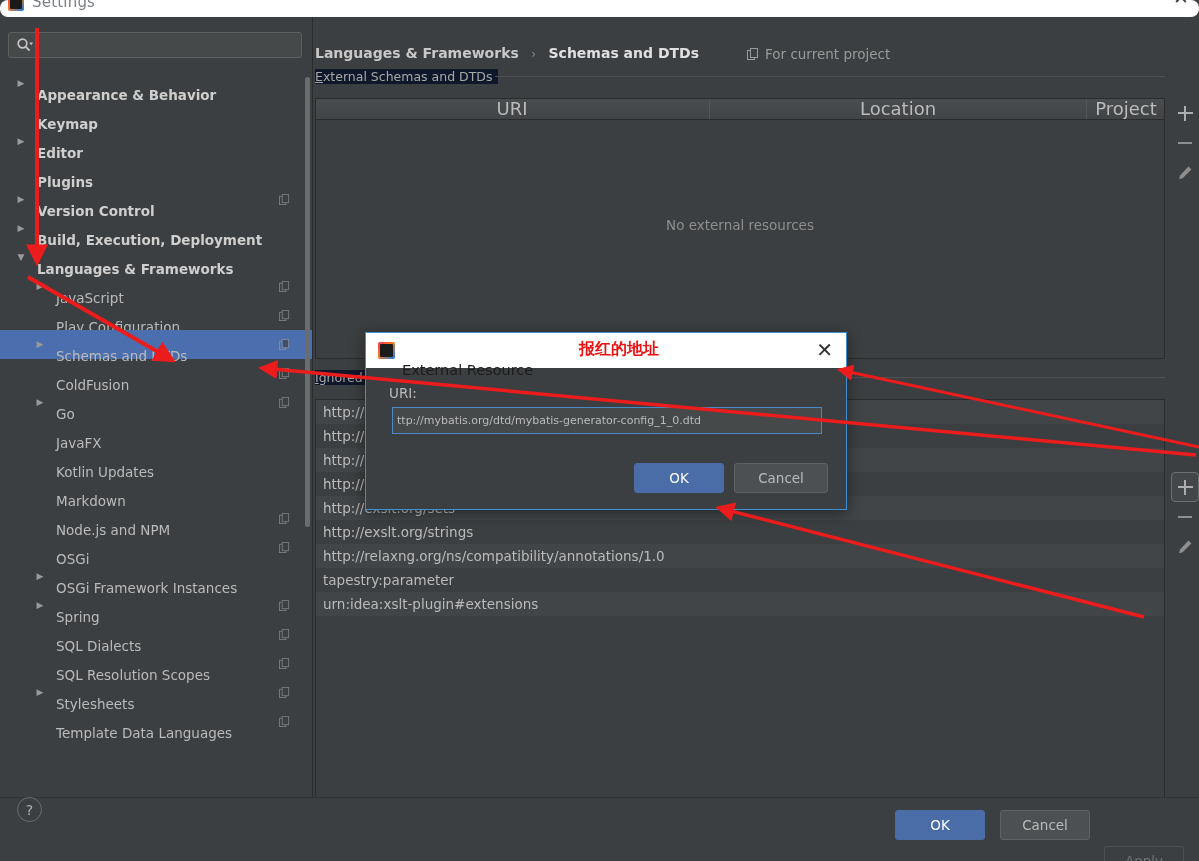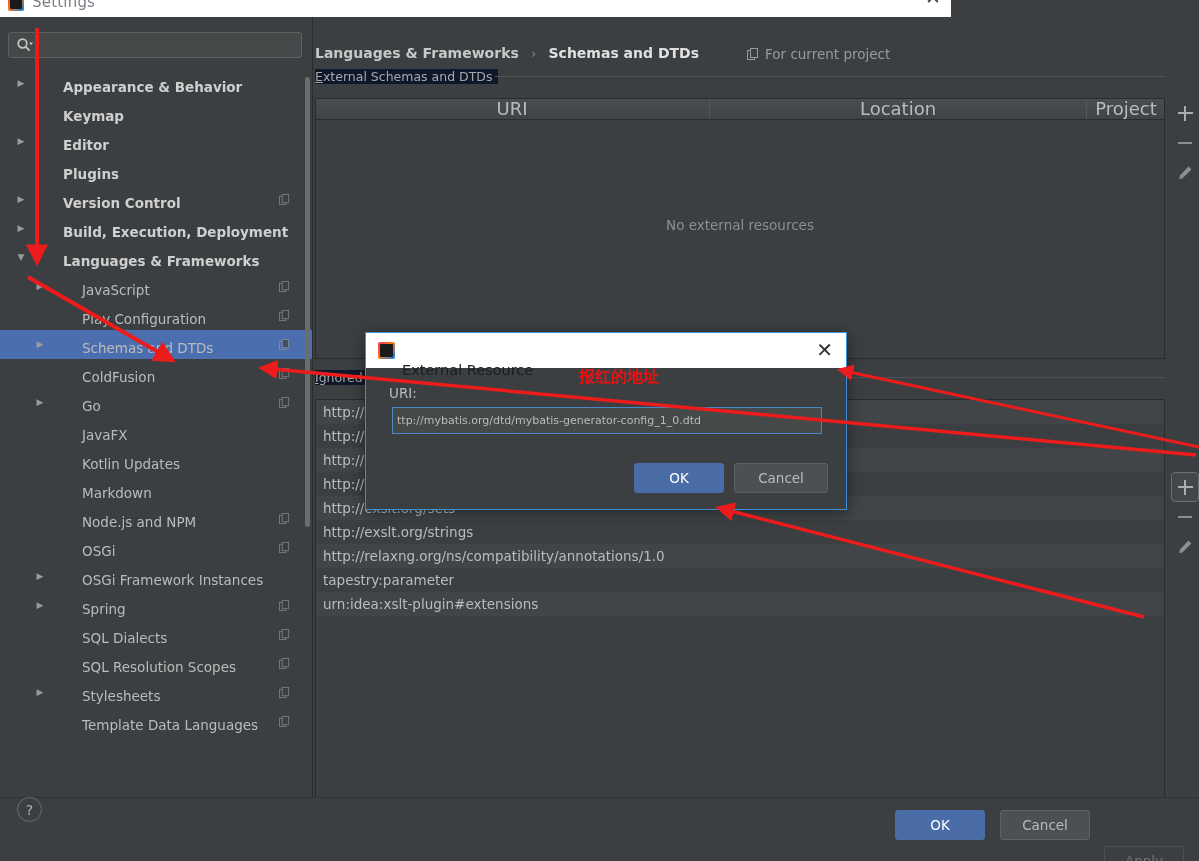--- a/index.html
+++ b/index.html
@@ -5,22 +5,22 @@
   html,body{margin:0;padding:0;}
   body{
     width:1199px;height:861px;overflow:hidden;position:relative;
     background:#3c3f41;
     font-family:"DejaVu Sans","Liberation Sans",sans-serif;
     font-size:13px;color:#bbbbbb;
     -webkit-font-smoothing:antialiased;
   }
   
   #titlebar{
-    position:absolute;left:0;top:0;width:951px;height:17px;
-    background:#ffffff;overflow:hidden;
+    position:absolute;left:0;top:0;width:1199px;height:17px;
+    background:#ffffff;overflow:hidden;border-radius:8px;
   }
   #titlebar .tb-icon{
     position:absolute;left:8px;top:-5px;width:16px;height:16px;
     border-radius:2px;
     background:
       linear-gradient(135deg,#fe315d 0%,#f97a12 45%,#087cfa 100%);
     overflow:hidden;
   }
   #titlebar .tb-icon::after{
     content:"";position:absolute;left:2px;top:2px;right:2px;bottom:2px;
@@ -63,21 +63,21 @@
   }
   .tnode{
     position:relative;height:29px;line-height:29px;
     white-space:nowrap;cursor:default;
   }
   .tnode.sel{background:#4b6eaf;}
   .tnode .arrow{
     position:absolute;top:0;width:14px;text-align:center;
     color:#9a9a9a;font-size:9px;line-height:29px;
   }
-  .tnode .lbl{position:absolute;top:4px;margin-left:26px;}
+  .tnode .lbl{position:absolute;top:12px;}
   .tnode.lvl0 .arrow{left:14px;}
   .tnode.lvl0 .lbl{left:37px;font-weight:bold;color:#cfcfcf;font-size:13.5px;}
   .tnode.lvl1 .arrow{left:33px;}
   .tnode.lvl1 .lbl{left:56px;color:#bbbbbb;font-size:13.5px;}
   .tnode .copyicon{
     position:absolute;right:22px;top:9px;width:11px;height:11px;
     opacity:.65;
   }
   #tree-scroll{
     position:absolute;right:2px;top:60px;width:5px;height:450px;
@@ -459,21 +459,21 @@
 
 <div id="help-btn" style="top:797px;">?</div>
 <div id="btn-ok" class="btn primary">OK</div>
 <div id="btn-cancel" class="btn normal">Cancel</div>
 <div id="btn-apply" class="btn disabled">Apply</div>
 
 <div id="modal">
   <div id="modal-head">
     <div class="m-icon"></div>
     <div class="m-title">External Resource</div>
-    <div class="m-note" style="color: rgb(238, 17, 17); margin-top: 28px;">报红的地址</div>
+    <div class="m-note" style="color: rgb(238, 17, 17);">报红的地址</div>
     <div class="m-close">✕</div>
   </div>
   <div id="uri-label">URI:</div>
   <input id="uri-input" type="text" value="ttp://mybatis.org/dtd/mybatis-generator-config_1_0.dtd" style="">
   <div id="m-ok" class="btn primary">OK</div>
   <div id="m-cancel" class="btn normal">Cancel</div>
 </div>
 
 <svg id="anno">
   <defs>

